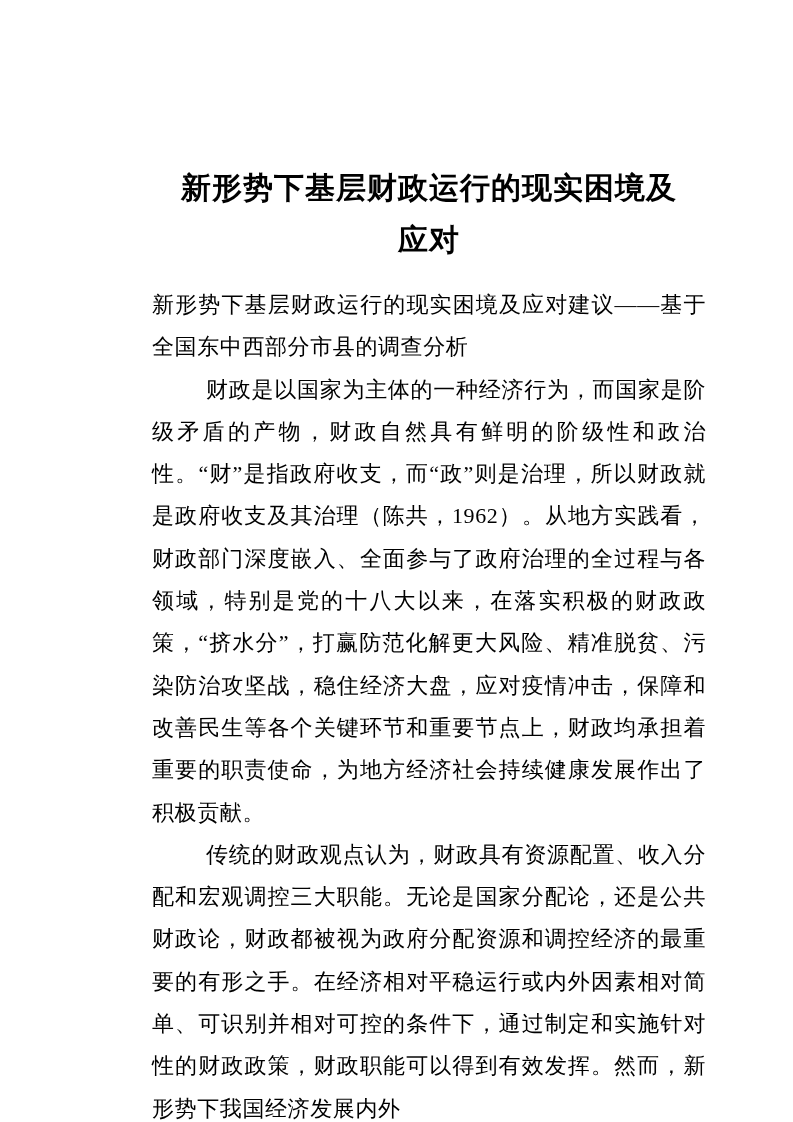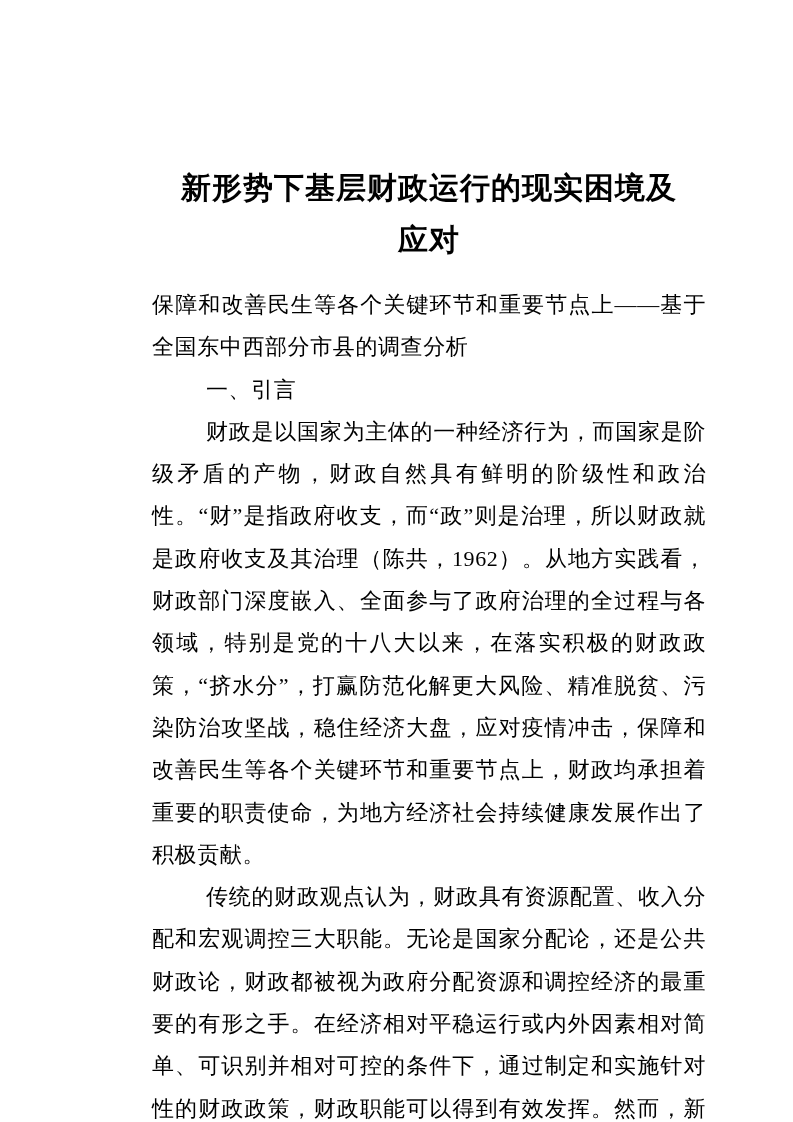--- a/index.html
+++ b/index.html
@@ -44,18 +44,17 @@
   }
 </style>
 </head>
 <body>
 
 <div class="page">
   <h1 class="doc-title">
     <span class="title-line">新形势下基层财政运行的现实困境及应对</span>
   </h1>
   <div class="doc-body">
-    <p>保障和改善民生等各个关键环节和重要节点上——基于全国东中西部分市县的调查分析</p>
-    <p class="indent">一、引言</p>
+    <p>新形势下基层财政运行的现实困境及应对建议——基于全国东中西部分市县的调查分析</p>
     <p class="indent">财政是以国家为主体的一种经济行为，而国家是阶级矛盾的产物，财政自然具有鲜明的阶级性和政治性。“财”是指政府收支，而“政”则是治理，所以财政就是政府收支及其治理（陈共，1962）。从地方实践看，财政部门深度嵌入、全面参与了政府治理的全过程与各领域，特别是党的十八大以来，在落实积极的财政政策，“挤水分”，打赢防范化解更大风险、精准脱贫、污染防治攻坚战，稳住经济大盘，应对疫情冲击，保障和改善民生等各个关键环节和重要节点上，财政均承担着重要的职责使命，为地方经济社会持续健康发展作出了积极贡献。</p>
     <p class="indent">传统的财政观点认为，财政具有资源配置、收入分配和宏观调控三大职能。无论是国家分配论，还是公共财政论，财政都被视为政府分配资源和调控经济的最重要的有形之手。在经济相对平稳运行或内外因素相对简单、可识别并相对可控的条件下，通过制定和实施针对性的财政政策，财政职能可以得到有效发挥。然而，新形势下我国经济发展内外</p>
   </div>
 </div>
 
 </body></html>

